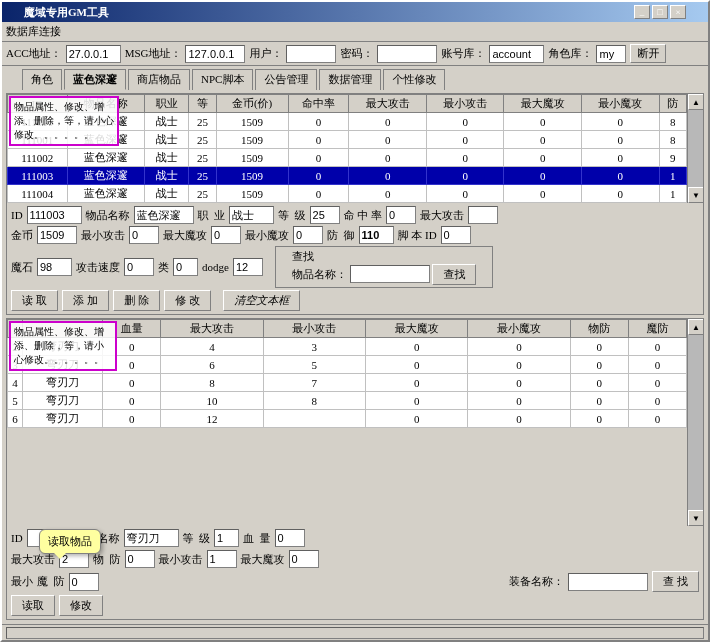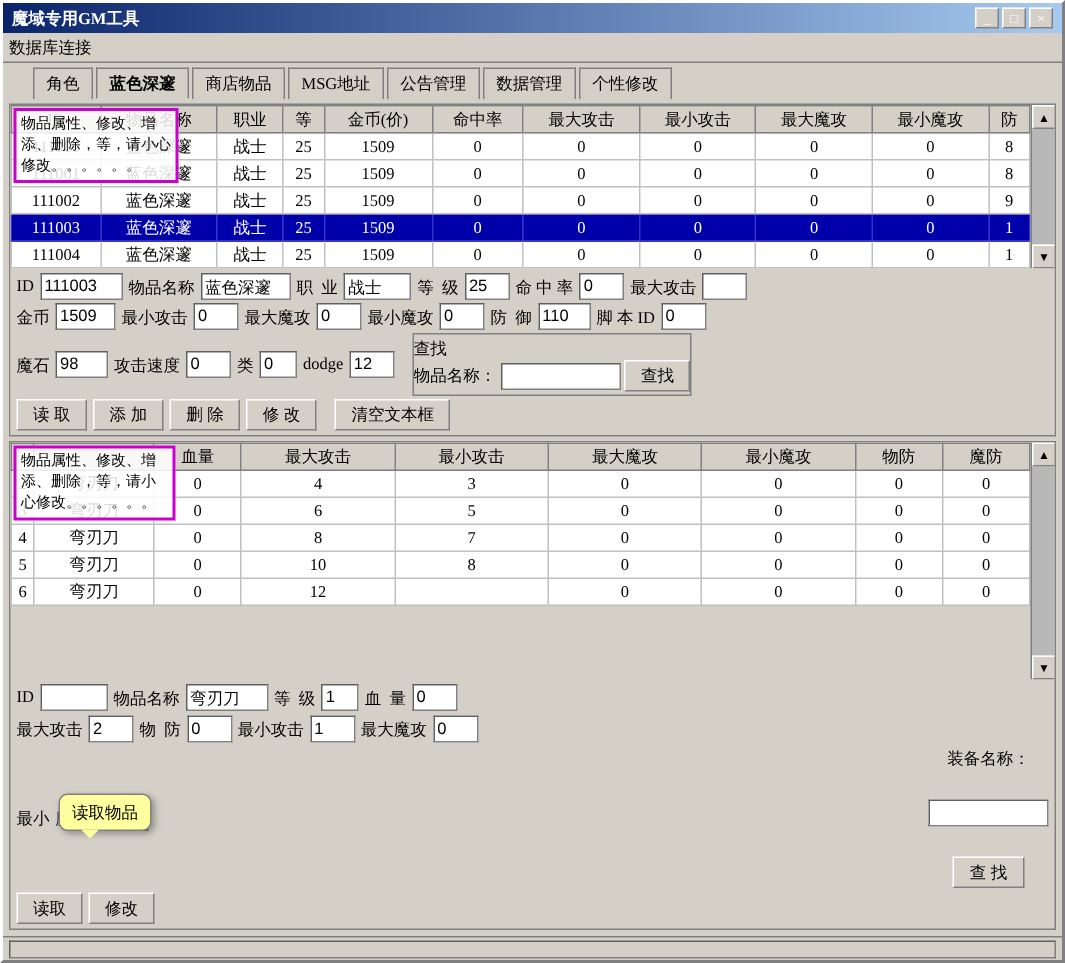--- a/index.html
+++ b/index.html
@@ -17,21 +17,21 @@
       background: #d4d0c8;
       border: 2px solid #808080;
       border-top-color: #ffffff;
       border-left-color: #ffffff;
       display: flex;
       flex-direction: column;
     }
     .title-bar {
       background: linear-gradient(to right, #0a246a, #a6caf0);
       color: white;
-      padding: 3px 6px;
+      padding: 3px 22px;
       display: flex;
       align-items: center;
       justify-content: space-between;
       height: 20px;
       flex-shrink: 0;
     }
     .title-bar-text {
       font-size: 11px;
       font-weight: bold;
     }
@@ -328,26 +328,41 @@
       <div class="tb-btn">_</div>
       <div class="tb-btn">□</div>
       <div class="tb-btn">×</div>
     </div>
   </div>
 
   <div class="menu-bar">
     <span>数据库连接</span>
   </div>
 
+  <div class="conn-bar">
+    <label>ACC地址：</label>
+    <input class="conn-input" style="width: 55px;" value="27.0.0.1">
+    <label>MSG地址：</label>
+    <input class="conn-input" style="width: 60px;" value="127.0.0.1">
+    <label>用户：</label>
+    <input class="conn-input" style="width: 50px;" value="">
+    <label>密码：</label>
+    <input class="conn-input" style="width: 60px;" type="password" value="">
+    <label>账号库：</label>
+    <input class="conn-input" style="width: 55px;" value="account">
+    <label>角色库：</label>
+    <input class="conn-input" style="width: 30px;" value="my">
+    <button class="conn-btn">断开</button>
+  </div>
 
   <div class="tabs-bar">
     <div class="tab">角色</div>
     <div class="tab active">蓝色深邃</div>
     <div class="tab">商店物品</div>
-    <div class="tab">MSG地址</div>
+    <div class="tab">NPC脚本</div>
     <div class="tab">公告管理</div>
     <div class="tab">数据管理</div>
     <div class="tab">个性修改</div>
   </div>
 
   <div class="main-content">
 
     <div class="upper-section">
 
       <div class="annotation-box">
@@ -466,48 +481,48 @@
         <div class="form-row">
           <label class="form-label">金币</label>
           <input class="form-input" style="width: 40px;" value="1509">
           <label class="form-label">最小攻击</label>
           <input class="form-input" style="width: 30px;" value="0">
           <label class="form-label">最大魔攻</label>
           <input class="form-input" style="width: 30px;" value="0">
           <label class="form-label">最小魔攻</label>
           <input class="form-input" style="width: 30px;" value="0">
           <label class="form-label">防&nbsp;&nbsp;御</label>
-          <input class="form-input" style="width: 35px;" value="110">
+          <input class="form-input" style="width: 35px; font-weight: bold;" value="110">
           <label class="form-label">脚 本 ID</label>
           <input class="form-input" style="width: 30px;" value="0">
         </div>
         <div class="form-row">
           <label class="form-label">魔石</label>
           <input class="form-input" style="width: 35px;" value="98">
           <label class="form-label">攻击速度</label>
           <input class="form-input" style="width: 30px;" value="0">
           <label class="form-label">类</label>
           <input class="form-input" style="width: 25px;" value="0">
           <label class="form-label">dodge</label>
           <input class="form-input" style="width: 30px;" value="12">
           <div style="margin-left:8px; display:flex; gap:4px; align-items:center;">
-            <div style="border:1px solid #808080; padding:2px 0; background:#d4d0c8; font-size:11px;">
+            <div style="border:1px solid #808080; padding:2px 16px; background:#d4d0c8; font-size:11px;">
               <span>查找</span><br>
               <span>物品名称：</span>
               <input class="form-input" style="width: 80px;" value="">
               <button class="action-btn">查找</button>
             </div>
           </div>
         </div>
         <div class="form-row">
           <button class="action-btn">读 取</button>
           <button class="action-btn">添 加</button>
           <button class="action-btn">删 除</button>
           <button class="action-btn">修 改</button>
-          <button class="action-btn" style="margin-left:8px;">清空文本框</button>
+          <button class="action-btn" style="margin-left:8px;font-style:italic;">清空文本框</button>
         </div>
       </div>
     </div>
 
     <div class="lower-section">
 
       <div class="lower-annotation">
         <span>物品属性、修改、增添、删除，等，请小心修改。。。。。。</span>
       </div>
 
@@ -615,21 +630,21 @@
           <input class="form-input" style="width: 30px;" value="0">
         </div>
         <div class="form-row" style="position:relative;">
           <label class="form-label">最小</label>
 
           <div class="tooltip-balloon">
             <span>读取物品</span>
           </div>
           <label class="form-label">魔&nbsp;&nbsp;防</label>
           <input class="form-input" style="width: 30px;" value="0">
-          <div style="margin-left: auto; display:flex; align-items:center; gap:20px;flex-direction:column;">
+          <div style="margin-left: auto; display:flex; align-items:center; gap:4px;">
             <span>装备名称：</span>
             <input class="form-input" style="width: 80px;" value="">
             <button class="action-btn">查 找</button>
           </div>
         </div>
         <div class="form-row">
           <button class="action-btn">读取</button>
           <button class="action-btn">修改</button>
         </div>
       </div>

